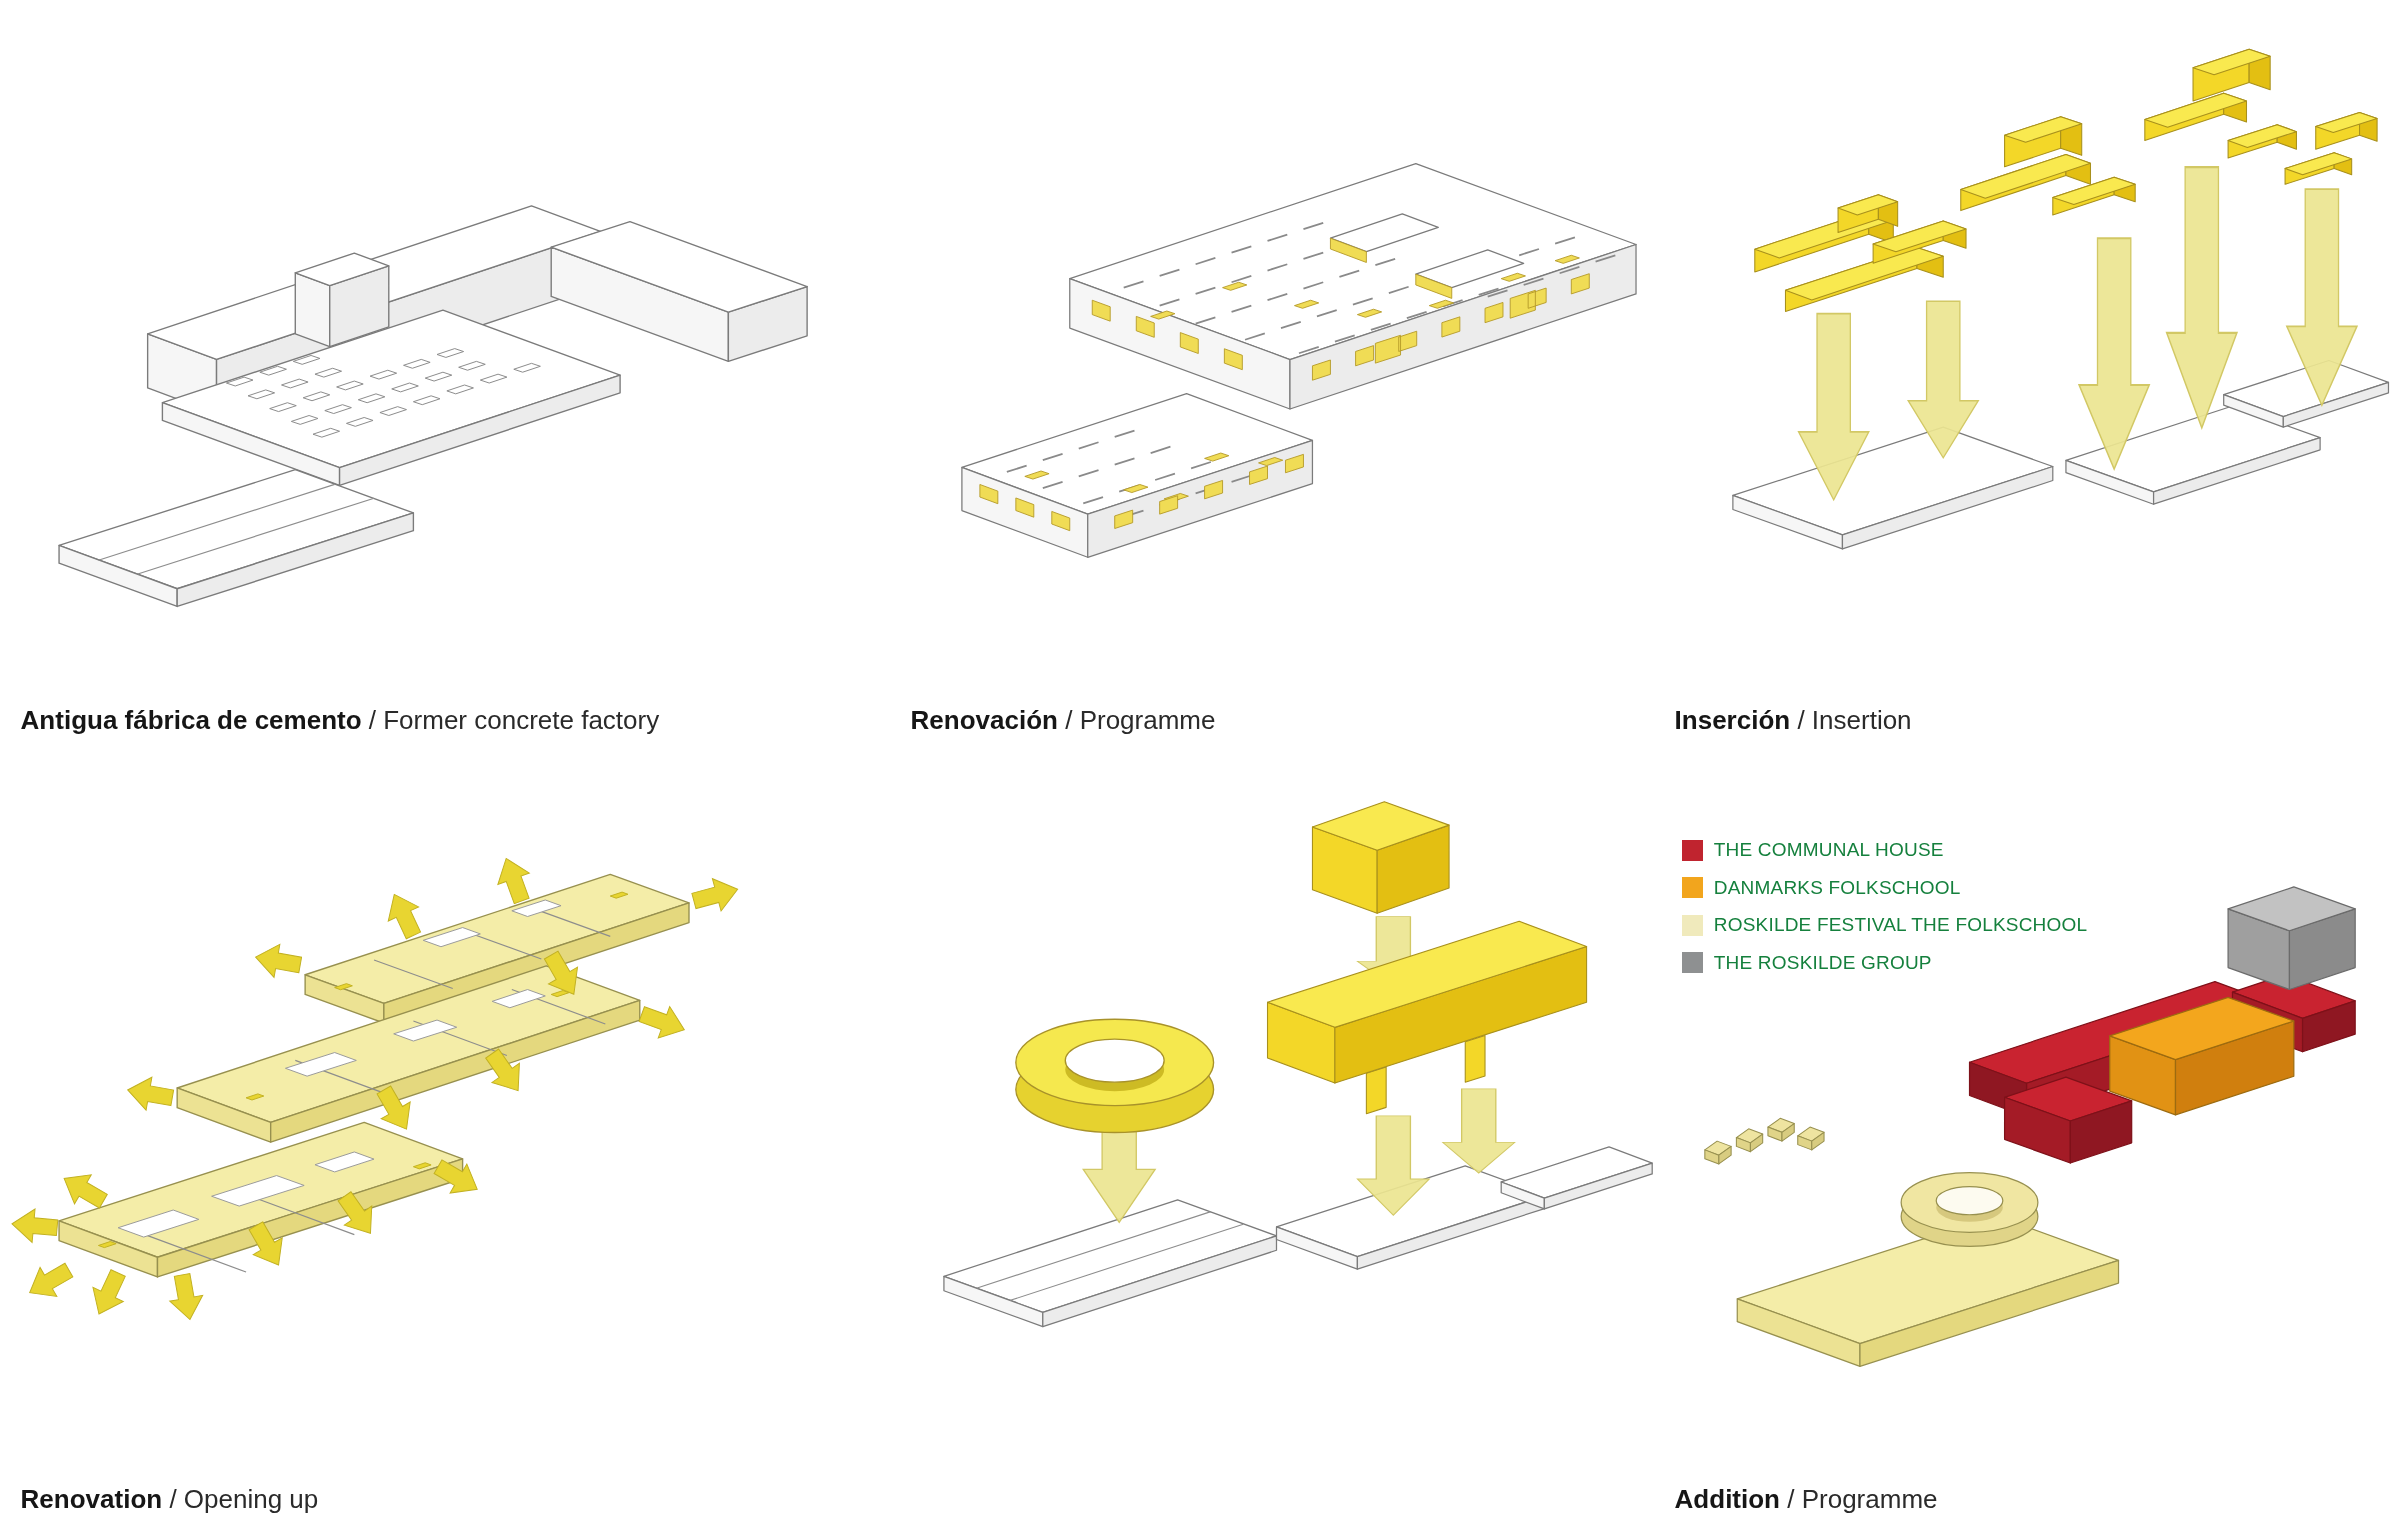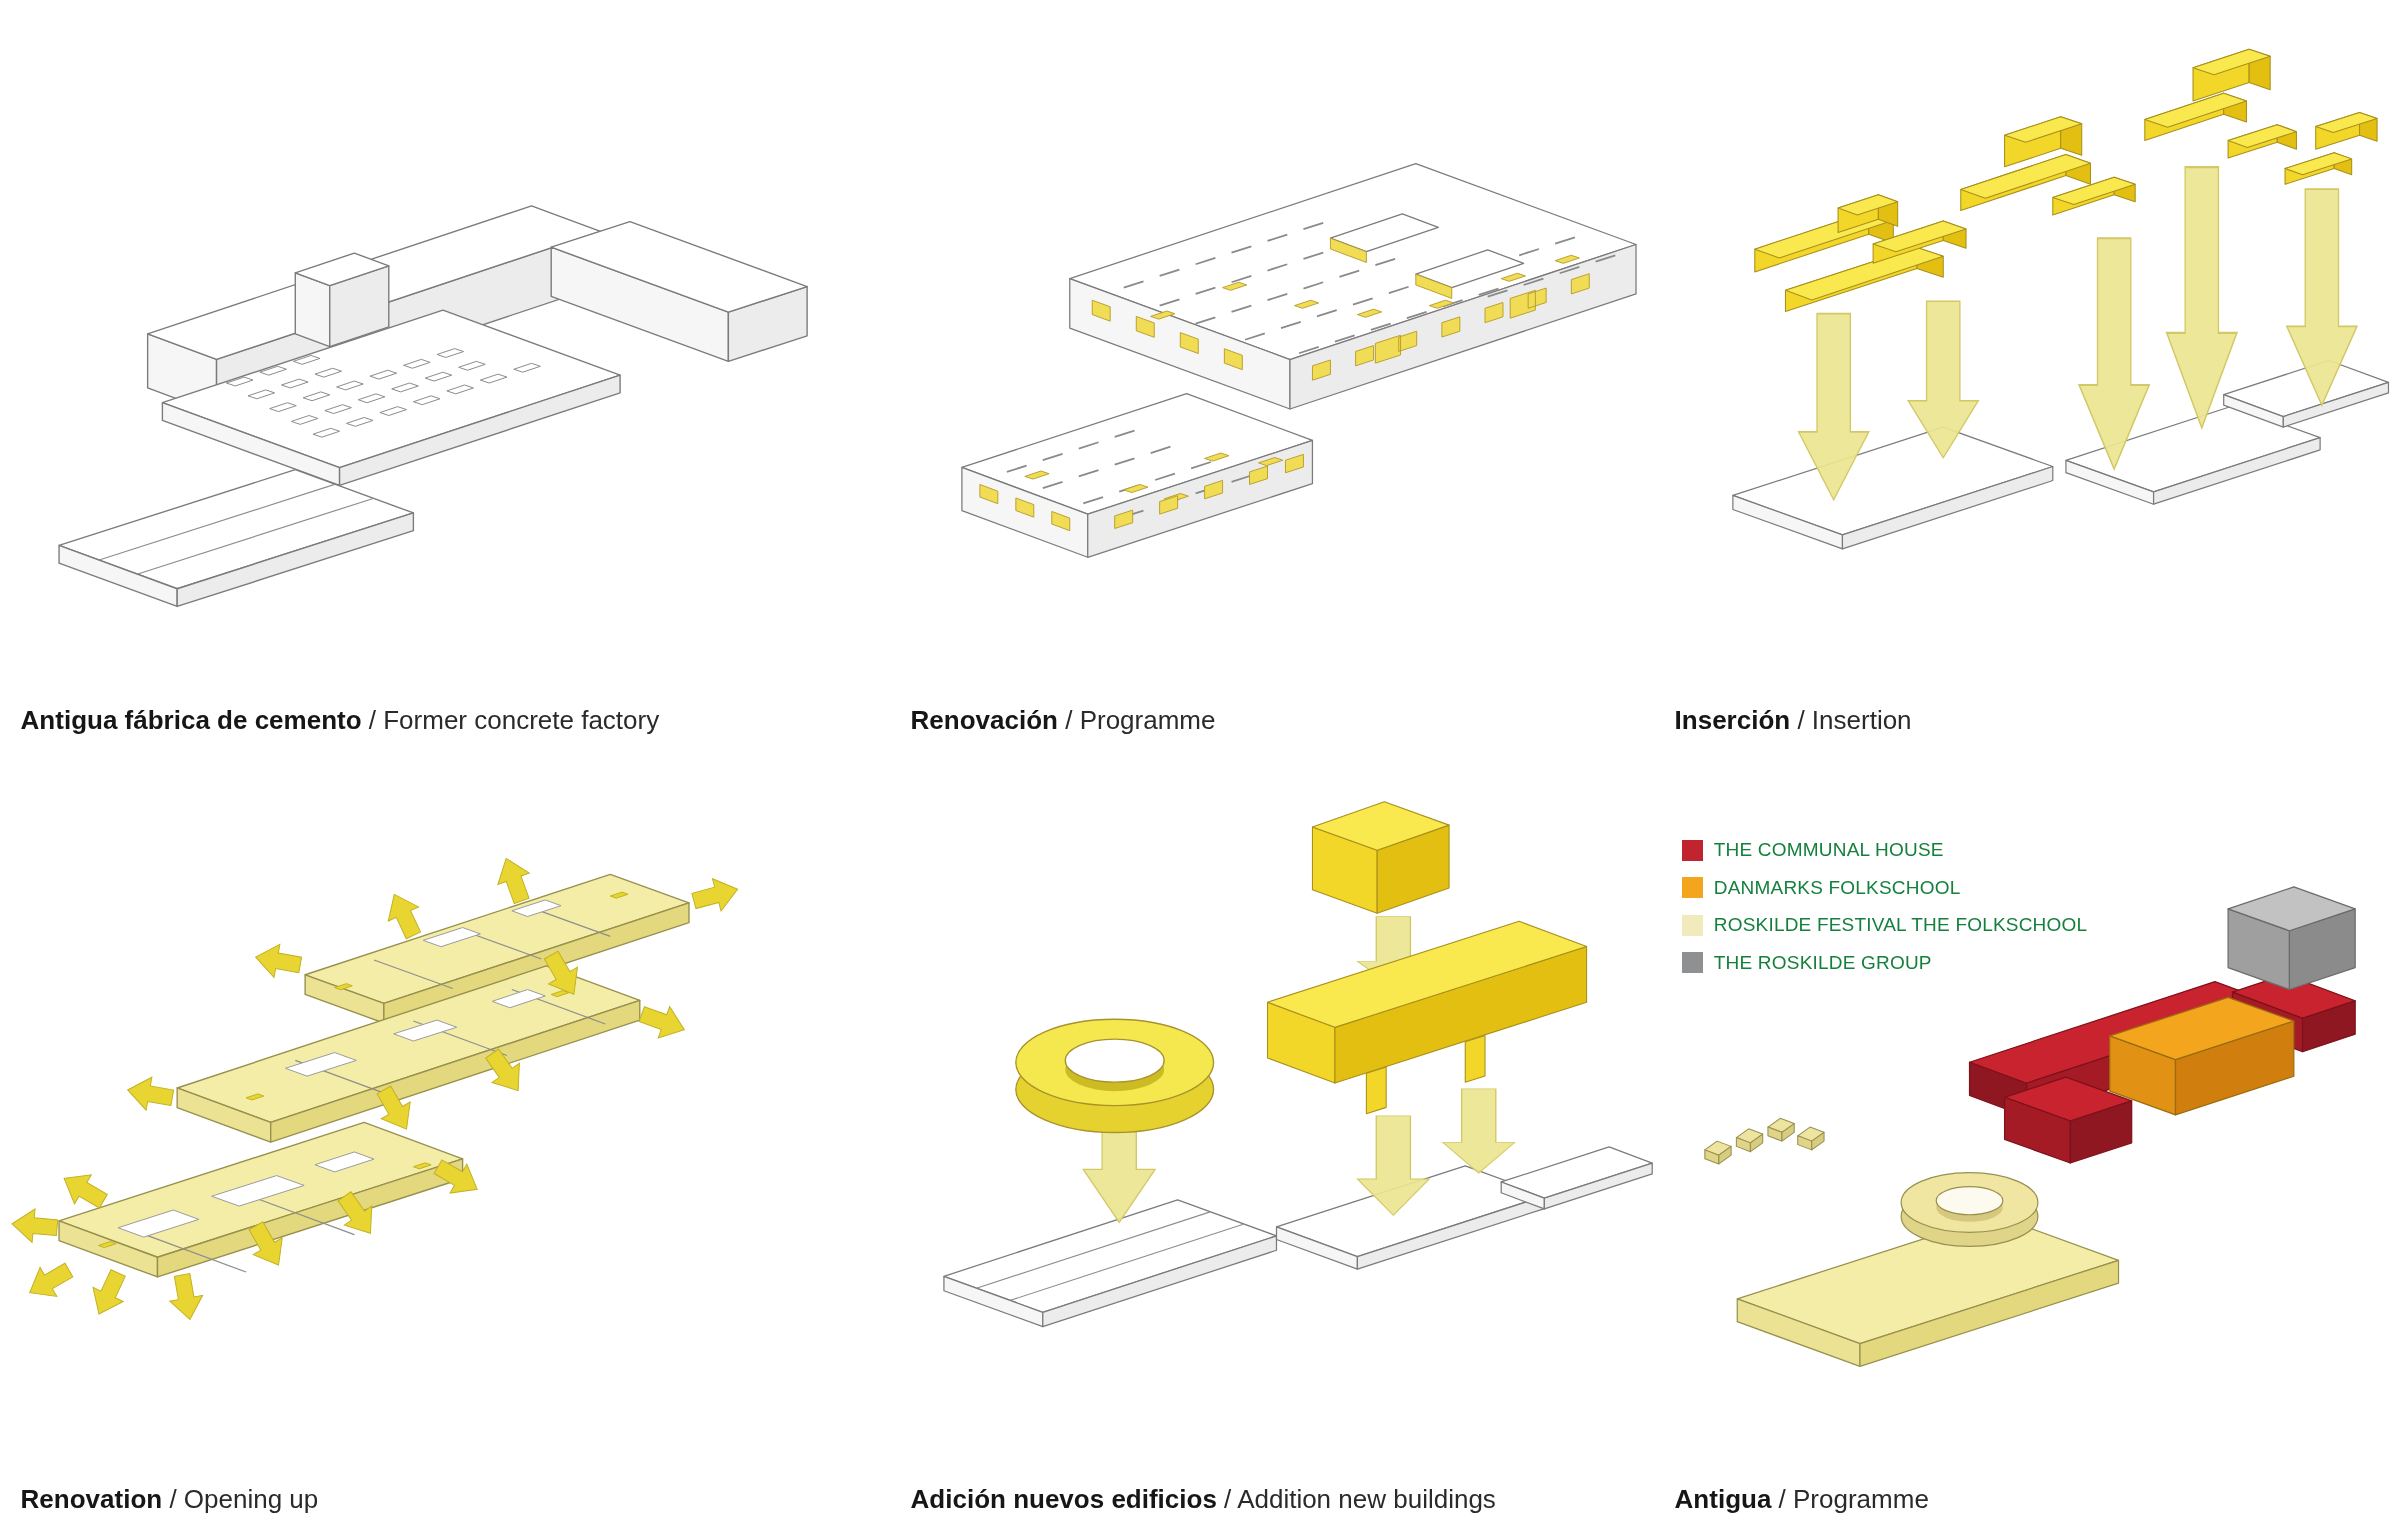--- a/index.html
+++ b/index.html
@@ -315,23 +315,20 @@
         <polygon class="yr" points="495,283 775,193 775,255 495,345"></polygon>
         <polygon class="yt" points="420,255 700,165 775,193 495,283"></polygon>
       </g>
       <g>
         <ellipse class="ring-side" cx="250" cy="352" rx="110" ry="48"></ellipse>
         <ellipse class="ring-top" cx="250" cy="322" rx="110" ry="48"></ellipse>
         <ellipse class="ring-wall" cx="250" cy="330" rx="55" ry="24"></ellipse>
         <ellipse class="ring-hole" cx="250" cy="320" rx="55" ry="24"></ellipse>
       </g>
     </svg>
-    <div class="caption">
-      <span class="es">Adición nuevos edificios</span><span class="sep"> / </span><span class="en">Addition new buildings</span>
-    </div>
   </div>
 
   <div class="panel row2">
     <div class="legend">
       <div class="legend-row">
         <span class="swatch" style="background: rgb(192, 36, 47);"></span>
         <span class="legend-label">THE COMMUNAL HOUSE</span>
       </div>
       <div class="legend-row">
         <span class="swatch" style="background: rgb(242, 165, 29);"></span>
@@ -398,18 +395,18 @@
         <polygon class="rr" points="475,397 545,374 545,422 475,445"></polygon>
       </g>
       <g>
         <ellipse class="pring-side" cx="360" cy="506" rx="78" ry="34"></ellipse>
         <ellipse class="pring-top" cx="360" cy="490" rx="78" ry="34"></ellipse>
         <ellipse class="pring-wall" cx="360" cy="496" rx="38" ry="16"></ellipse>
         <ellipse class="pring-hole" cx="360" cy="488" rx="38" ry="16"></ellipse>
       </g>
     </svg>
     <div class="caption">
-      <span class="es">Antigua</span><span class="sep"> / </span><span class="en">Programme</span>
+      <span class="es">Addition</span><span class="sep"> / </span><span class="en">Programme</span>
     </div>
   </div>
 
 </div>
 
 
 </body></html>

